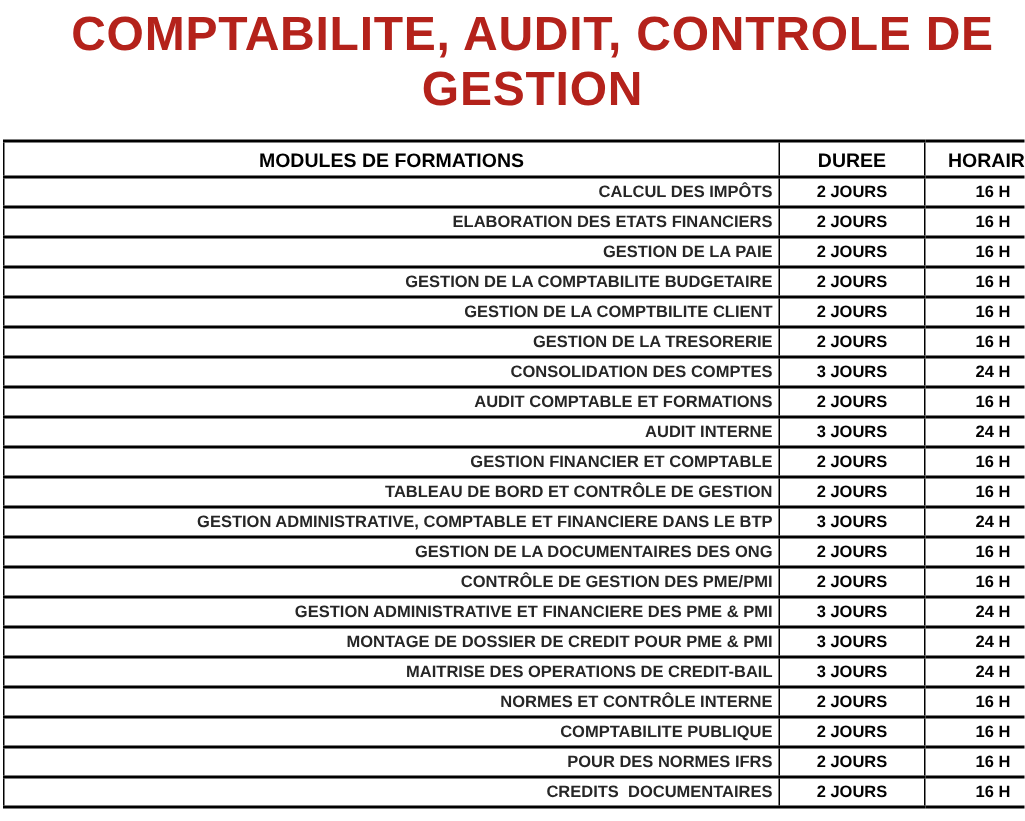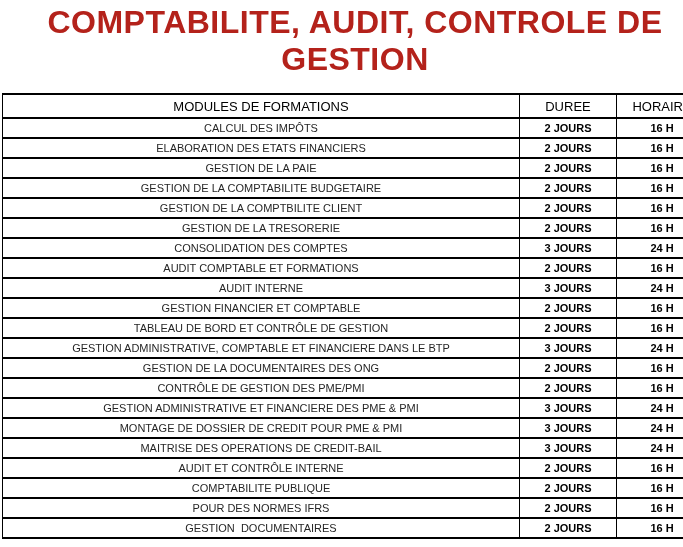--- a/index.html
+++ b/index.html
@@ -40,38 +40,39 @@
   th, td {
     border-left: 1px solid #000;
     border-right: 1px solid #000;
     border-top: 2px solid #000;
     border-bottom: 2px solid #000;
     overflow: hidden;
     background: #ffffff;
   }
   th {
     font-size: 13px;
-    font-weight: normal;
+    font-weight: bold;
     color: #000;
     text-align: center;
     height: 20px;
     padding: 1px 2px;
     white-space: nowrap;
     margin-left: 38px;
   }
   td {
     height: 16px;
     padding: 1px 4px;
     font-size: 11px;
     vertical-align: middle;
   }
   td.module-cell {
-    text-align: center;
+    text-align: right;
     color: #262626;
     white-space: pre;
+    font-weight: bold;
   }
   td.duree-cell, td.horaire-cell {
     text-align: center;
     font-weight: bold;
     color: #000;
     white-space: nowrap;
     margin-top: 48px;
   }
 </style>
 </head>
@@ -191,38 +192,38 @@
     <td class="horaire-cell">24 H</td>
   </tr>
 
   <tr>
     <td class="module-cell">MAITRISE DES OPERATIONS DE CREDIT-BAIL</td>
     <td class="duree-cell">3 JOURS</td>
     <td class="horaire-cell">24 H</td>
   </tr>
 
   <tr>
-    <td class="module-cell">AUDIT ET CONTRÔLE INTERNE</td>
+    <td class="module-cell">NORMES ET CONTRÔLE INTERNE</td>
     <td class="duree-cell">2 JOURS</td>
     <td class="horaire-cell">16 H</td>
   </tr>
 
   <tr>
     <td class="module-cell">COMPTABILITE PUBLIQUE</td>
     <td class="duree-cell">2 JOURS</td>
     <td class="horaire-cell">16 H</td>
   </tr>
 
   <tr>
     <td class="module-cell">POUR DES NORMES IFRS</td>
     <td class="duree-cell">2 JOURS</td>
     <td class="horaire-cell">16 H</td>
   </tr>
 
   <tr>
-    <td class="module-cell">GESTION  DOCUMENTAIRES</td>
+    <td class="module-cell">CREDITS  DOCUMENTAIRES</td>
     <td class="duree-cell">2 JOURS</td>
     <td class="horaire-cell">16 H</td>
   </tr>
 </tbody>
   </table>
 
 </div>
 
 </body></html>

